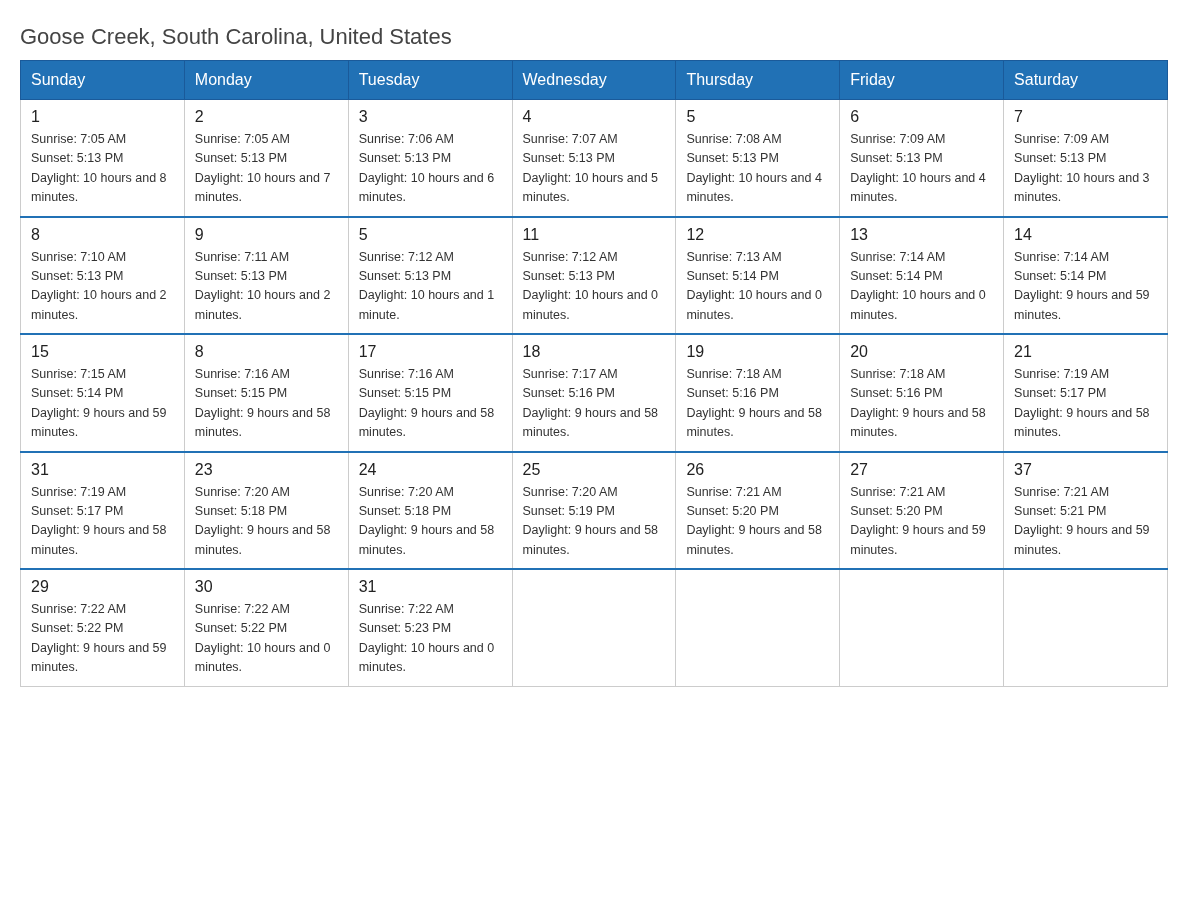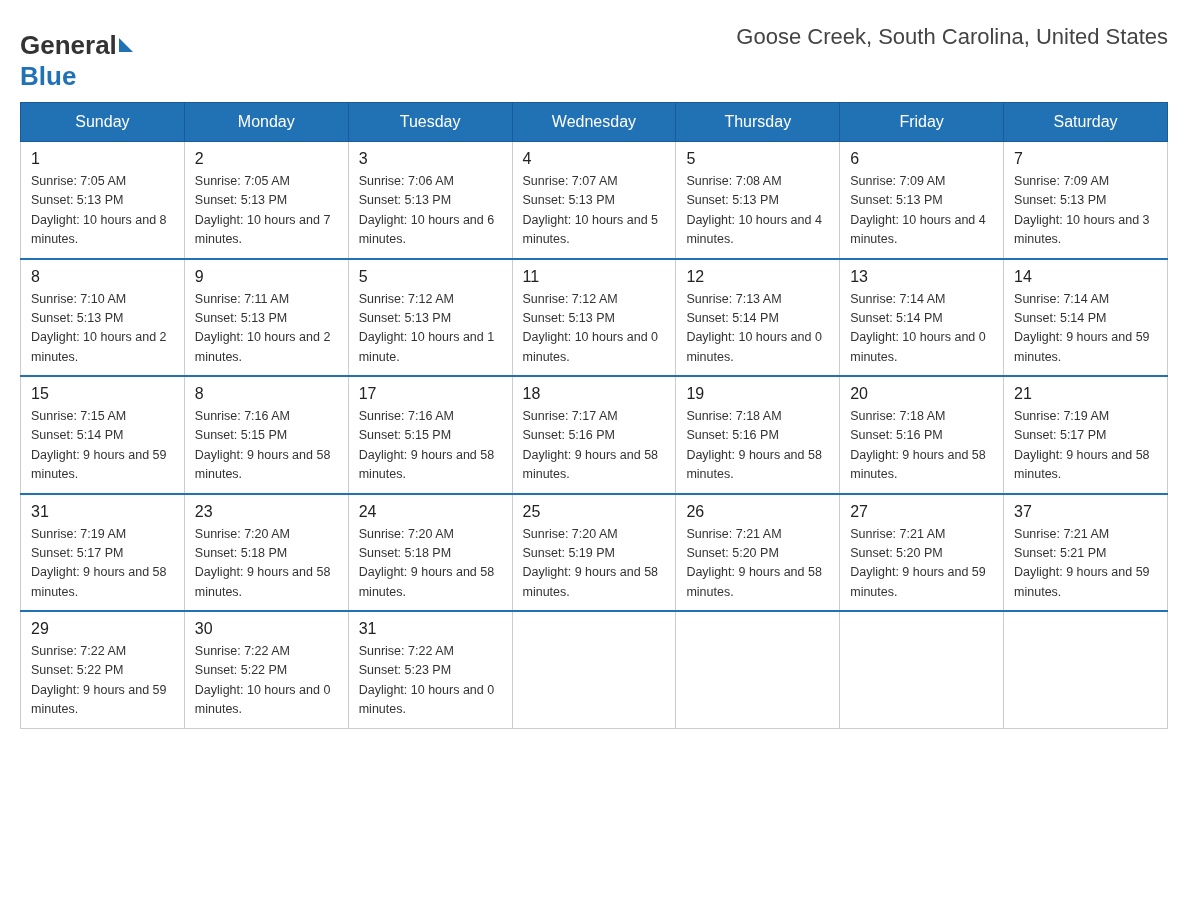--- a/index.html
+++ b/index.html
@@ -66,22 +66,22 @@
     .calendar-table {
       width: 100%;
       border-collapse: collapse;
       margin-top: 8px;
     }
     .calendar-table th {
       background-color: #2171b5;
       color: #fff;
       font-size: 16px;
       font-weight: normal;
-      padding: 10px 18px;
-      text-align: center;
+      padding: 10px 10px;
+      text-align: left;
       border: 1px solid #1a5a9a;
     }
     .calendar-table td {
       vertical-align: top;
       padding: 8px 10px;
       border: 1px solid #ccc;
       font-size: 13px;
       color: #333;
       width: 14.28%;
       min-height: 110px;
@@ -103,29 +103,20 @@
       border-top: 2px solid #2171b5;
     }
     .empty-cell {
       background: #fff;
     }
   </style>
 </head>
 <body>
 
 <div class="header-section">
-  <div class="logo-container">
-    <div class="logo-text">
-      <span class="logo-general">General</span>
-      <div class="logo-blue-part">
-        <span class="logo-triangle"></span>
-      </div>
-    </div>
-    <span class="logo-blue-text">Blue</span>
-  </div>
   <div class="title-section">
     <div class="location-subtitle">Goose Creek, South Carolina, United States</div>
   </div>
 </div>
 
 <table class="calendar-table">
   <thead>
     <tr>
       <th>Sunday</th>
       <th>Monday</th>

